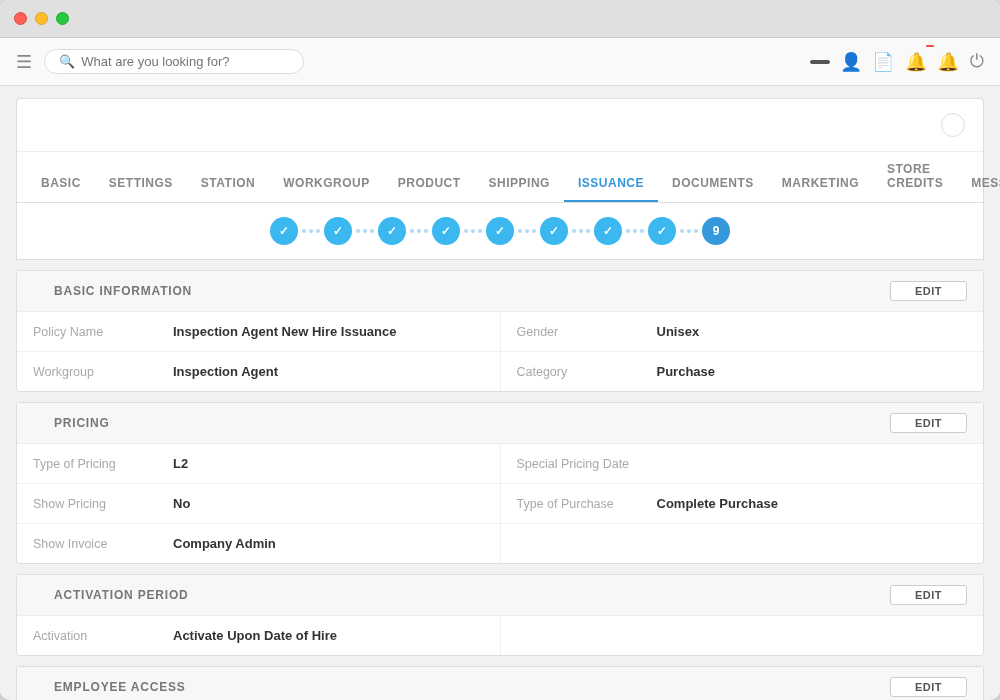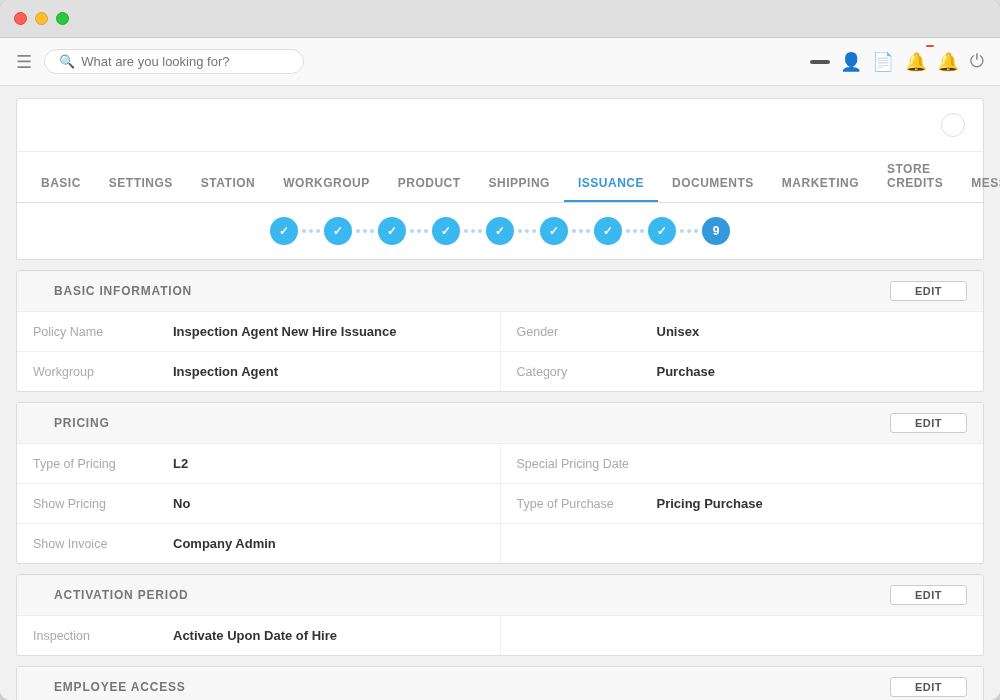--- a/index.html
+++ b/index.html
@@ -456,42 +456,42 @@
               <span class="data-value"></span>
             </div>
           </div>
           <div class="data-row">
             <div class="data-cell">
               <span class="data-label">Show Pricing</span>
               <span class="data-value">No</span>
             </div>
             <div class="data-cell data-cell-divider">
               <span class="data-label">Type of Purchase</span>
-              <span class="data-value">Pricing Purchase</span>
+              <span class="data-value">Complete Purchase</span>
             </div>
           </div>
           <div class="data-row">
             <div class="data-cell">
               <span class="data-label">Show Invoice</span>
               <span class="data-value">Company Admin</span>
             </div>
             <div class="data-cell data-cell-divider">
               <span class="data-label"></span>
               <span class="data-value"></span>
             </div>
           </div>
         </div>
         <div class="section">
           <div class="section-header">
             <span class="section-title">ACTIVATION PERIOD</span>
             <button class="edit-btn">EDIT</button>
           </div>
           <div class="data-row">
             <div class="data-cell">
-              <span class="data-label">Inspection</span>
+              <span class="data-label">Activation</span>
               <span class="data-value">Activate Upon Date of Hire</span>
             </div>
             <div class="data-cell data-cell-divider">
               <span class="data-label"></span>
               <span class="data-value"></span>
             </div>
           </div>
         </div>
         <div class="section">
           <div class="section-header">

